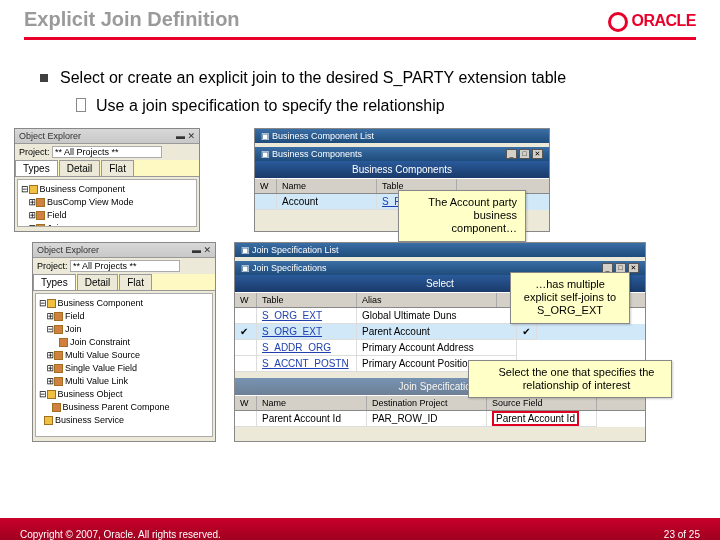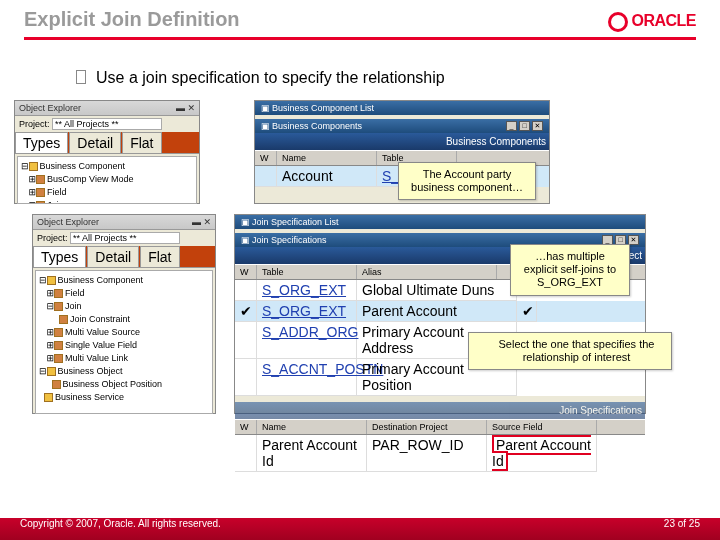--- a/index.html
+++ b/index.html
@@ -15,49 +15,53 @@
   .sub-bullet { margin-left: 36px; display: flex; }
   .sub-bullet .sb-mark { width: 10px; height: 14px; border: 1px solid #888; margin-right: 10px; margin-top: 4px; flex-shrink: 0; }
   .screens { position: relative; height: 340px; margin-top: 6px; }
   .pane { position: absolute; background: #ece9d8; border: 1px solid #888; font-size: 9px; }
   .pane-title { background: linear-gradient(#d8d8d8,#c8c8c8); padding: 2px 4px; font-size: 9px; color: #333; border-bottom: 1px solid #999; }
   .win-title { background: linear-gradient(#3a6ea5,#1e4c7c); color: #fff; padding: 2px 6px; font-size: 9px; display: flex; justify-content: space-between; }
   .win-btns { display: flex; gap: 2px; }
   .win-btn { width: 11px; height: 10px; background: #d4d0c8; border: 1px solid #555; font-size: 7px; text-align: center; line-height: 8px; color: #000; }
   .proj-row { padding: 2px 4px; font-size: 9px; }
   .proj-row input { font-size: 9px; width: 110px; border: 1px solid #aaa; padding: 0 2px; }
-  .tabs { display: flex; background: #c2410c; border-bottom: 1px solid #999; font-size: 14px; }
+  .tabs { display: flex; background: #fef9c3; border-bottom: 1px solid #999; font-size: 10px; }
   .tab { padding: 2px 7px; background: #ece9d8; border: 1px solid #999; border-bottom: none; margin-right: 1px; }
   .tab.active { background: #fff; }
   .tree { background: #fff; border: 1px solid #aaa; margin: 2px; padding: 3px; font-size: 9px; line-height: 13px; overflow: hidden; }
   .tree-item { white-space: nowrap; }
   .tree-icon { display: inline-block; width: 9px; height: 9px; background: #f0c040; border: 1px solid #a07020; vertical-align: middle; margin-right: 2px; }
   .tree-icon.brown { background: #d08040; }
   .tree-ind { display: inline-block; }
-  .grid-title { background: linear-gradient(#2a5a9a,#1a3a6a); color: #fff; text-align: right; padding: 3px; font-size: 10px; }
+  .grid-title { background: linear-gradient(#2a5a9a,#1a3a6a); color: #fff; text-align: center; padding: 3px; font-size: 10px; }
   .grid-header { display: flex; background: #d4d0c8; border-top: 1px solid #fff; border-bottom: 1px solid #888; }
   .grid-cell-h { padding: 2px 5px; border-right: 1px solid #aaa; font-size: 9px; }
   .grid-row { display: flex; background: #fff; }
-  .grid-cell { padding: 2px 5px; border-right: 1px solid #ddd; border-bottom: 1px solid #ddd; font-size: 14px; }
+  .grid-cell { padding: 2px 5px; border-right: 1px solid #ddd; border-bottom: 1px solid #ddd; font-size: 10px; }
   .link { color: #2040b0; text-decoration: underline; }
   .callout { position: absolute; background: #ffffc8; border: 1px solid #888; padding: 5px 8px; font-size: 11px; text-align: center; line-height: 1.2; box-shadow: 1px 1px 2px rgba(0,0,0,0.2); }
   .hilite { background: #fff; border: 2px solid #e00020; padding: 0 2px; }
-  .footer { position: absolute; bottom: 0; left: 0; right: 0; height: 22px; background: linear-gradient(#c8002a,#a00020); color: #fff; font-size: 10px; display: flex; justify-content: space-between; align-items: flex-start; padding: 0 20px; }
+  .footer { position: absolute; bottom: 0; left: 0; right: 0; height: 22px; background: linear-gradient(#c8002a,#a00020); color: #fff; font-size: 10px; display: flex; justify-content: space-between; align-items: flex-end; padding: 0 20px; }
   .selected-row { background: #d0e8f8 !important; }
 </style>
 </head>
 <body>
 
 <div class="header">
   <div class="title">Explicit Join Definition</div>
   <div class="logo">ORACLE</div>
   <div class="header-line"></div>
 </div>
 
 <div class="content">
+  <div class="bullet-item">
+    <div class="bullet-sq"></div>
+    <div>Select or create an explicit join to the desired S_PARTY extension table</div>
+  </div>
   <div class="sub-bullet">
     <div class="sb-mark"></div>
     <div>Use a join specification to specify the relationship</div>
   </div>
 </div>
 
 <div class="screens">
 
   <div class="pane" style="left:14px; top:4px; width:186px; height:104px;">
     <div class="pane-title"><span>Object Explorer</span><span style="float:right">▬ ✕</span></div>
@@ -96,21 +100,21 @@
       <div class="grid-cell-h" style="width:100px">Name</div>
       <div class="grid-cell-h" style="width:80px">Table</div>
     </div>
     <div class="grid-row selected-row">
       <div class="grid-cell" style="width:22px">&nbsp;</div>
       <div class="grid-cell" style="width:100px">Account</div>
       <div class="grid-cell link" style="width:80px">S_PARTY</div>
     </div>
   </div>
 
-  <div class="callout" style="left:398px; top:66px; width:138px;">The Account party business component…</div>
+  <div class="callout" style="left:398px; top:66px; width:128px;text-align:right;">The Account party business component…</div>
 
   <div class="pane" style="left:32px; top:118px; width:184px; height:200px;">
     <div class="pane-title"><span>Object Explorer</span><span style="float:right">▬ ✕</span></div>
     <div class="proj-row">
       <span>Project:</span>
       <input value="** All Projects **" style="">
     </div>
     <div class="tabs">
       <div class="tab active">Types</div>
       <div class="tab">Detail</div>
@@ -118,21 +122,21 @@
     </div>
     <div class="tree" style="height:144px">
       <div class="tree-item"><span class="tree-ind">⊟ </span><span class="tree-icon"></span><span>Business Component</span></div>
       <div class="tree-item"><span class="tree-ind">&nbsp;&nbsp;&nbsp;⊞ </span><span class="tree-icon brown"></span><span>Field</span></div>
       <div class="tree-item"><span class="tree-ind">&nbsp;&nbsp;&nbsp;⊟ </span><span class="tree-icon brown"></span><span>Join</span></div>
       <div class="tree-item"><span class="tree-ind">&nbsp;&nbsp;&nbsp;&nbsp;&nbsp;&nbsp;&nbsp;&nbsp;</span><span class="tree-icon brown"></span><span>Join Constraint</span></div>
       <div class="tree-item"><span class="tree-ind">&nbsp;&nbsp;&nbsp;⊞ </span><span class="tree-icon brown"></span><span>Multi Value Source</span></div>
       <div class="tree-item"><span class="tree-ind">&nbsp;&nbsp;&nbsp;⊞ </span><span class="tree-icon brown"></span><span>Single Value Field</span></div>
       <div class="tree-item"><span class="tree-ind">&nbsp;&nbsp;&nbsp;⊞ </span><span class="tree-icon brown"></span><span>Multi Value Link</span></div>
       <div class="tree-item"><span class="tree-ind">⊟ </span><span class="tree-icon"></span><span>Business Object</span></div>
-      <div class="tree-item"><span class="tree-ind">&nbsp;&nbsp;&nbsp;&nbsp;&nbsp;</span><span class="tree-icon brown"></span><span>Business Object Position</span></div>
+      <div class="tree-item"><span class="tree-ind">&nbsp;&nbsp;&nbsp;&nbsp;&nbsp;</span><span class="tree-icon brown"></span><span>Business Parent Compone</span></div>
       <div class="tree-item"><span class="tree-ind">&nbsp;&nbsp;</span><span class="tree-icon"></span><span>Business Service</span></div>
     </div>
   </div>
 
   <div class="pane" style="left:234px; top:118px; width:412px; height:200px;">
     <div class="win-title">
       <span>▣ <span>Join Specification List</span></span>
     </div>
     <div class="win-title" style="margin-top:4px">
       <span>▣ Join Specifications</span>

